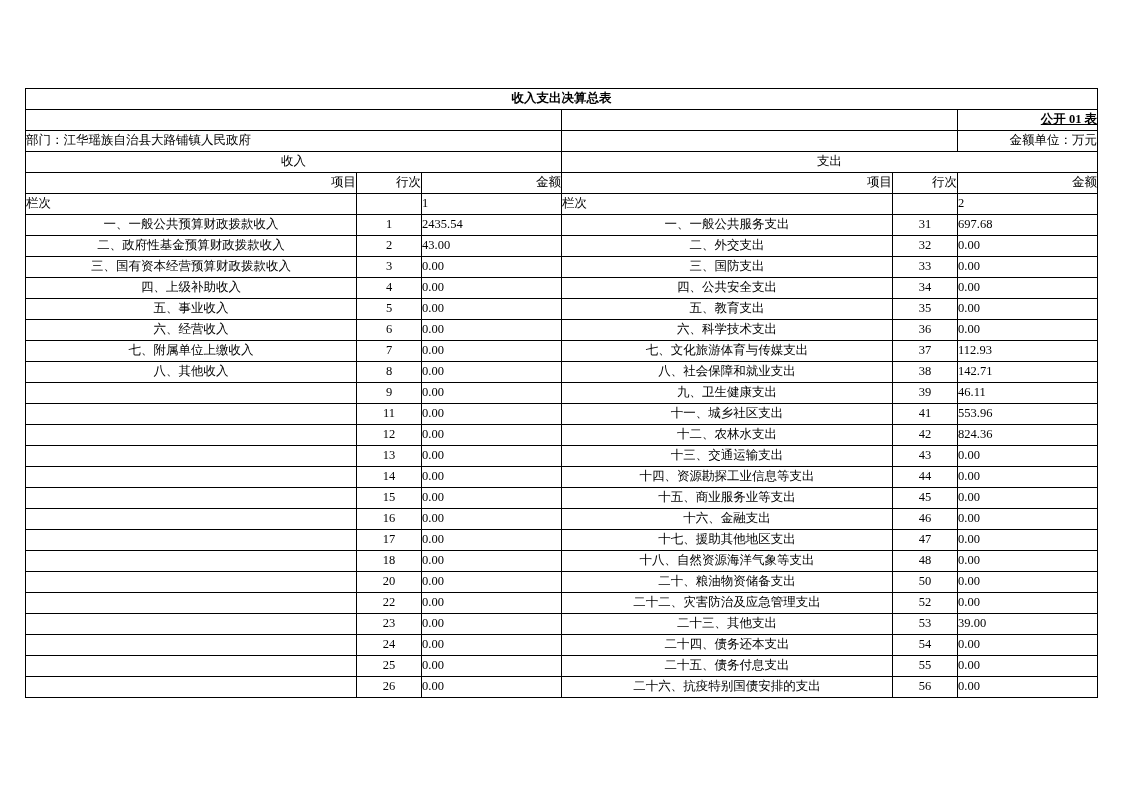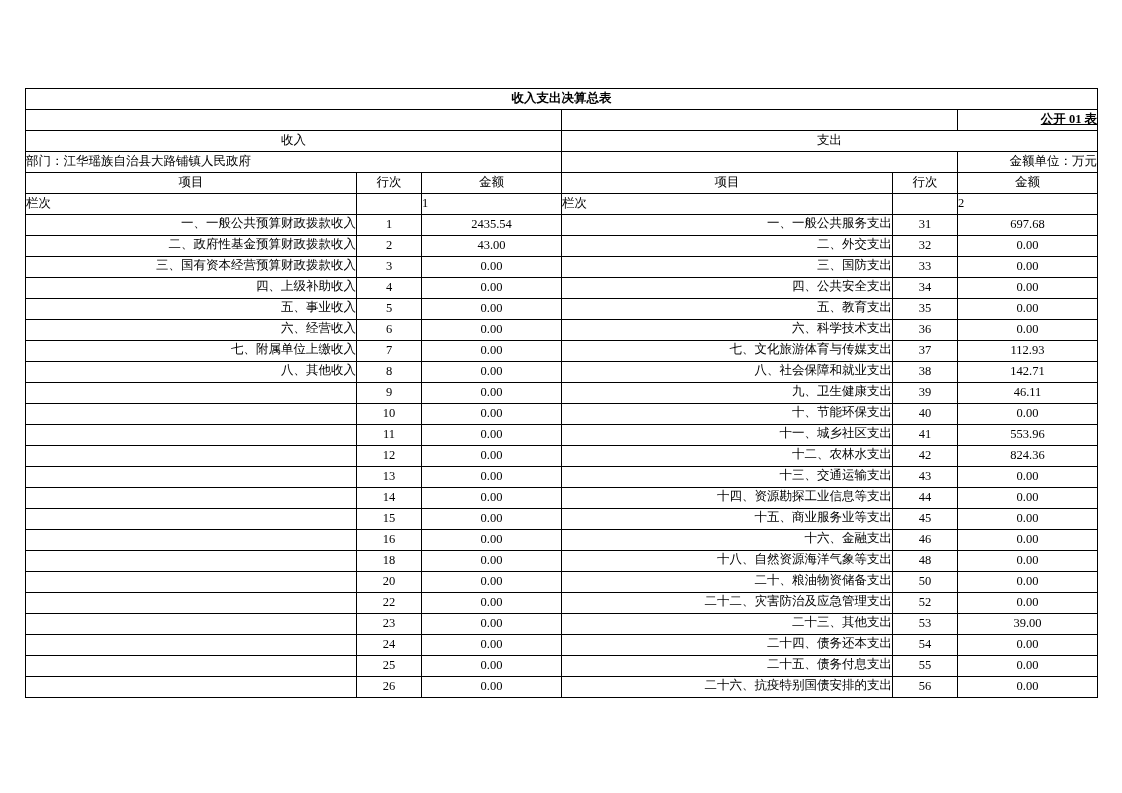--- a/index.html
+++ b/index.html
@@ -69,41 +69,40 @@
     padding-right: 10px;
     font-size: 13px;
     height: 22px;
   }
   .group-head {
     text-align: center;
     font-size: 13px;
     height: 22px;
   }
   .col-head {
-    text-align: center;
+    text-align: right;
     font-size: 13px;
     height: 21px;
   }
   .lanci {
     text-align: left;
     font-size: 13px;
     height: 21px;
   }
   .item {
-    text-align: right;
+    text-align: center;
     padding-left: 10px;
     font-size: 13px;
-    font-family: Liberation Mono, monospace;
   }
   .num {
     text-align: center;
     font-size: 12.5px;
   }
   .amt {
-    text-align: center;
+    text-align: left;
     padding-right: 10px;
     font-size: 12.5px;
     margin-top: 13px;
   }
   .empty {
     font-size: 12.5px;
   }
 </style>
 </head>
 <body>
@@ -122,27 +121,27 @@
       <tbody id="table-body">
           <tr>
             <td colspan="6" class="title-cell">收入支出决算总表</td>
           </tr>
           <tr class="blank-row">
             <td colspan="3" class="empty"></td>
             <td colspan="2" class="empty"></td>
             <td class="form-no-cell">公开 01 表</td>
           </tr>
           <tr>
-            <td colspan="3" class="group-head">收入</td>
-            <td colspan="3" class="group-head">支出</td>
-          </tr>
-          <tr>
             <td colspan="3" class="dept-cell">部门：江华瑶族自治县大路铺镇人民政府</td>
             <td colspan="2" class="empty"></td>
             <td class="unit-cell">金额单位：万元</td>
+          </tr>
+          <tr>
+            <td colspan="3" class="group-head">收入</td>
+            <td colspan="3" class="group-head">支出</td>
           </tr>
           <tr>
             <td class="col-head">项目</td>
             <td class="col-head">行次</td>
             <td class="col-head">金额</td>
             <td class="col-head">项目</td>
             <td class="col-head">行次</td>
             <td class="col-head">金额</td>
           </tr>
           <tr>
@@ -220,28 +219,20 @@
           <tr>
             <td class="item"></td>
             <td class="num">9</td>
             <td class="amt">0.00</td>
             <td class="item">九、卫生健康支出</td>
             <td class="num">39</td>
             <td class="amt">46.11</td>
           </tr>
           <tr>
             <td class="item"></td>
-            <td class="num">10</td>
-            <td class="amt">0.00</td>
-            <td class="item">十、节能环保支出</td>
-            <td class="num">40</td>
-            <td class="amt">0.00</td>
-          </tr>
-          <tr>
-            <td class="item"></td>
             <td class="num">11</td>
             <td class="amt">0.00</td>
             <td class="item">十一、城乡社区支出</td>
             <td class="num">41</td>
             <td class="amt">553.96</td>
           </tr>
           <tr>
             <td class="item"></td>
             <td class="num">12</td>
             <td class="amt">0.00</td>
@@ -272,20 +263,28 @@
             <td class="item">十五、商业服务业等支出</td>
             <td class="num">45</td>
             <td class="amt">0.00</td>
           </tr>
           <tr>
             <td class="item"></td>
             <td class="num">16</td>
             <td class="amt">0.00</td>
             <td class="item">十六、金融支出</td>
             <td class="num">46</td>
+            <td class="amt">0.00</td>
+          </tr>
+          <tr>
+            <td class="item"></td>
+            <td class="num">17</td>
+            <td class="amt">0.00</td>
+            <td class="item">十七、援助其他地区支出</td>
+            <td class="num">47</td>
             <td class="amt">0.00</td>
           </tr>
           <tr>
             <td class="item"></td>
             <td class="num">18</td>
             <td class="amt">0.00</td>
             <td class="item">十八、自然资源海洋气象等支出</td>
             <td class="num">48</td>
             <td class="amt">0.00</td>
           </tr>

